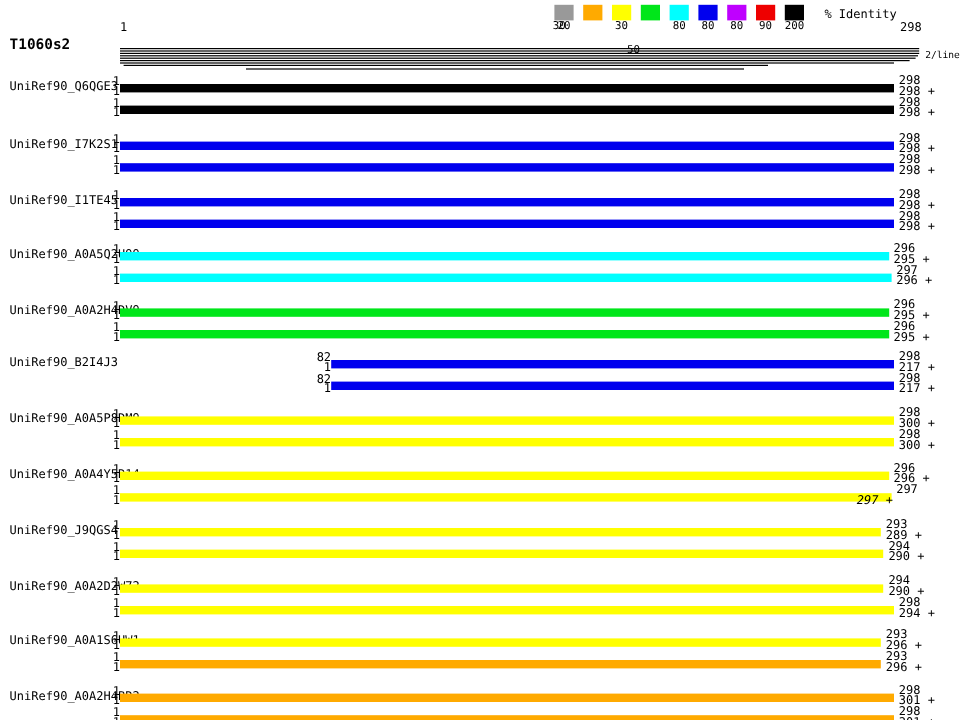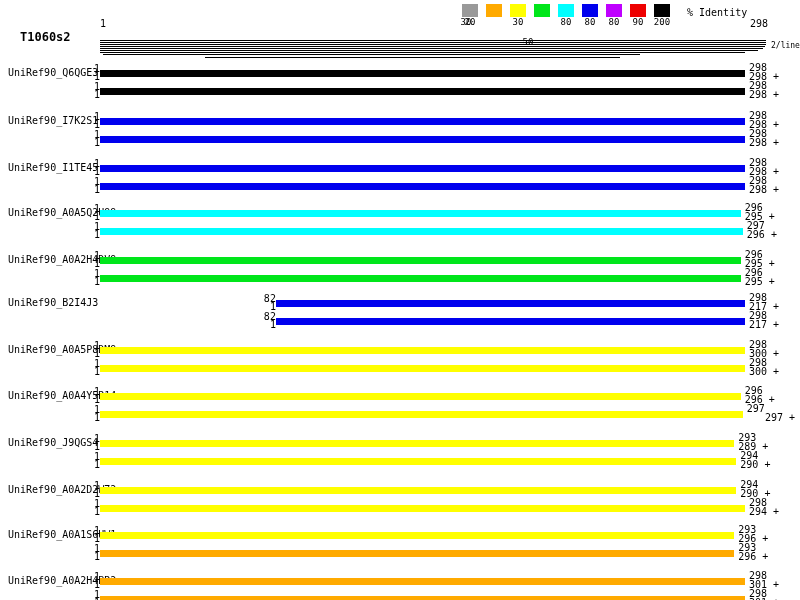--- a/index.html
+++ b/index.html
@@ -1,21 +1,21 @@
 <!DOCTYPE html>
 <html><head>
 <meta charset="utf-8">
 <style>
   html,body{margin:0;padding:0;background:#ffffff;}
   #canvas{
     position:relative;width:800px;height:600px;overflow:hidden;background:#ffffff;
     font-family:"DejaVu Sans Mono","Liberation Mono",monospace;color:#000;
   }
   .abs{position:absolute;}
-  .title{position:absolute;left:20px;top:31px;font-size:12px;line-height:12px;font-weight:bold;z-index:1;}
+  .title{position:absolute;left:8px;top:31px;font-size:12px;line-height:12px;font-weight:bold;z-index:1;}
   .scaleLab{position:absolute;top:19px;font-size:10px;line-height:10px;z-index:1;}
   .perline{position:absolute;left:769px;top:41px;font-size:8px;line-height:9px;z-index:3;background:#fff;padding-left:2px;}
   .legendTitle{position:absolute;left:687px;top:7px;font-size:10px;line-height:11px;z-index:1;}
   .legendBox{position:absolute;top:4px;width:16px;height:13px;z-index:1;}
   .legendLab{position:absolute;top:18px;width:24px;font-size:9px;line-height:9px;text-align:center;z-index:1;}
   .hatch{position:absolute;height:1px;background:#000;z-index:1;}
   .hitLabel{position:absolute;left:8px;font-size:10px;line-height:10px;white-space:pre;z-index:1;}
   .bar{position:absolute;height:7px;z-index:2;}
   .startLab{position:absolute;width:30px;text-align:right;font-size:10px;line-height:10px;z-index:3;}
   .endLab{position:absolute;font-size:10px;line-height:10px;white-space:pre;z-index:2;}
@@ -156,21 +156,21 @@
         <div class="hitLabel" style="top: 391px;">UniRef90_A0A4Y5R14</div>
         <div class="bar" style="left: 100px; top: 393px; width: 640.657px; background: rgb(255, 255, 0);"></div>
         <div class="startLab" style="left: 70px; top: 387px;">1</div>
         <div class="startLab" style="left: 70px; top: 395px;">1</div>
         <div class="endLab" style="left: 744.657px; top: 386px;">296</div>
         <div class="endLab" style="left: 744.657px; top: 395px;">296 +</div>
         <div class="bar" style="left: 100px; top: 411px; width: 642.828px; background: rgb(255, 255, 0);"></div>
         <div class="startLab" style="left: 70px; top: 405px;">1</div>
         <div class="startLab" style="left: 70px; top: 413px;">1</div>
         <div class="endLab" style="left: 746.828px; top: 404px;">297</div>
-        <div class="endLab" style="left: 765px; top: 413px;">297 +</div>
+        <div class="endLab" style="left: 714px; top: 413px; font-style: italic;">297 +</div>
       </div>
       <div class="abs" style="left: 0px; top: 0px;">
         <div class="hitLabel" style="top: 438px;">UniRef90_J9QGS4</div>
         <div class="bar" style="left: 100px; top: 440px; width: 634.141px; background: rgb(255, 255, 0);"></div>
         <div class="startLab" style="left: 70px; top: 434px;">1</div>
         <div class="startLab" style="left: 70px; top: 442px;">1</div>
         <div class="endLab" style="left: 738.141px; top: 433px;">293</div>
         <div class="endLab" style="left: 738.141px; top: 442px;">289 +</div>
         <div class="bar" style="left: 100px; top: 458px; width: 636.313px; background: rgb(255, 255, 0);"></div>
         <div class="startLab" style="left: 70px; top: 452px;">1</div>

